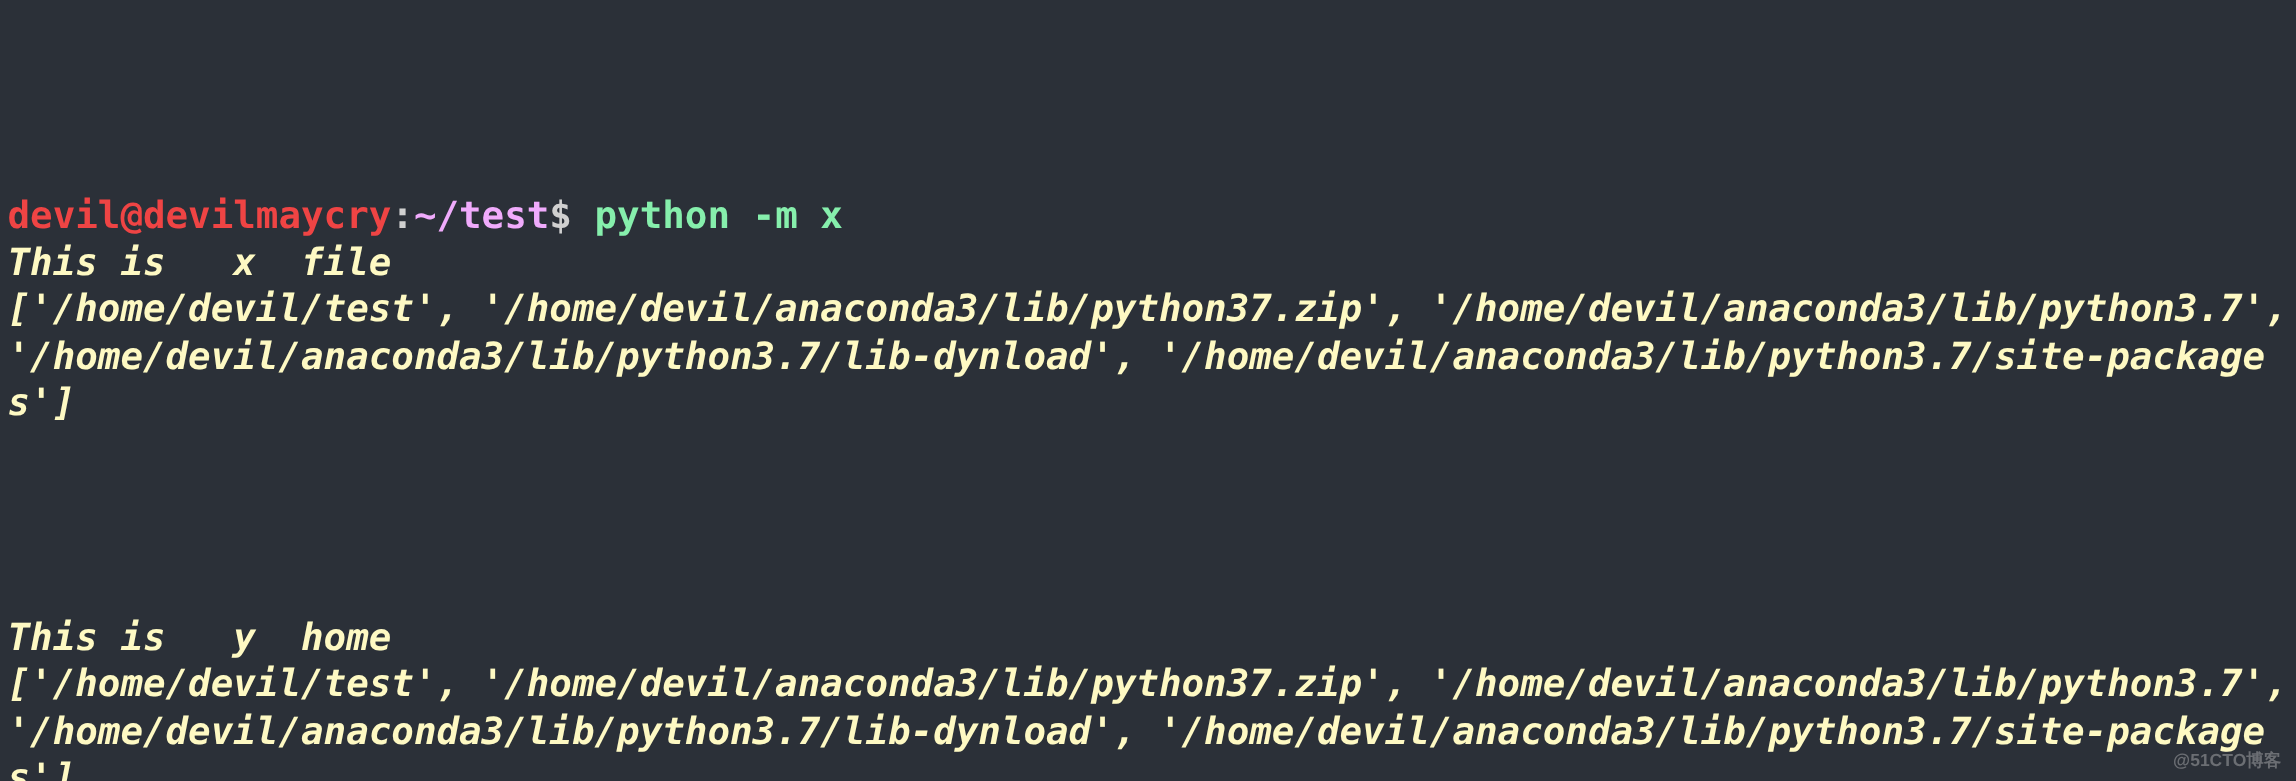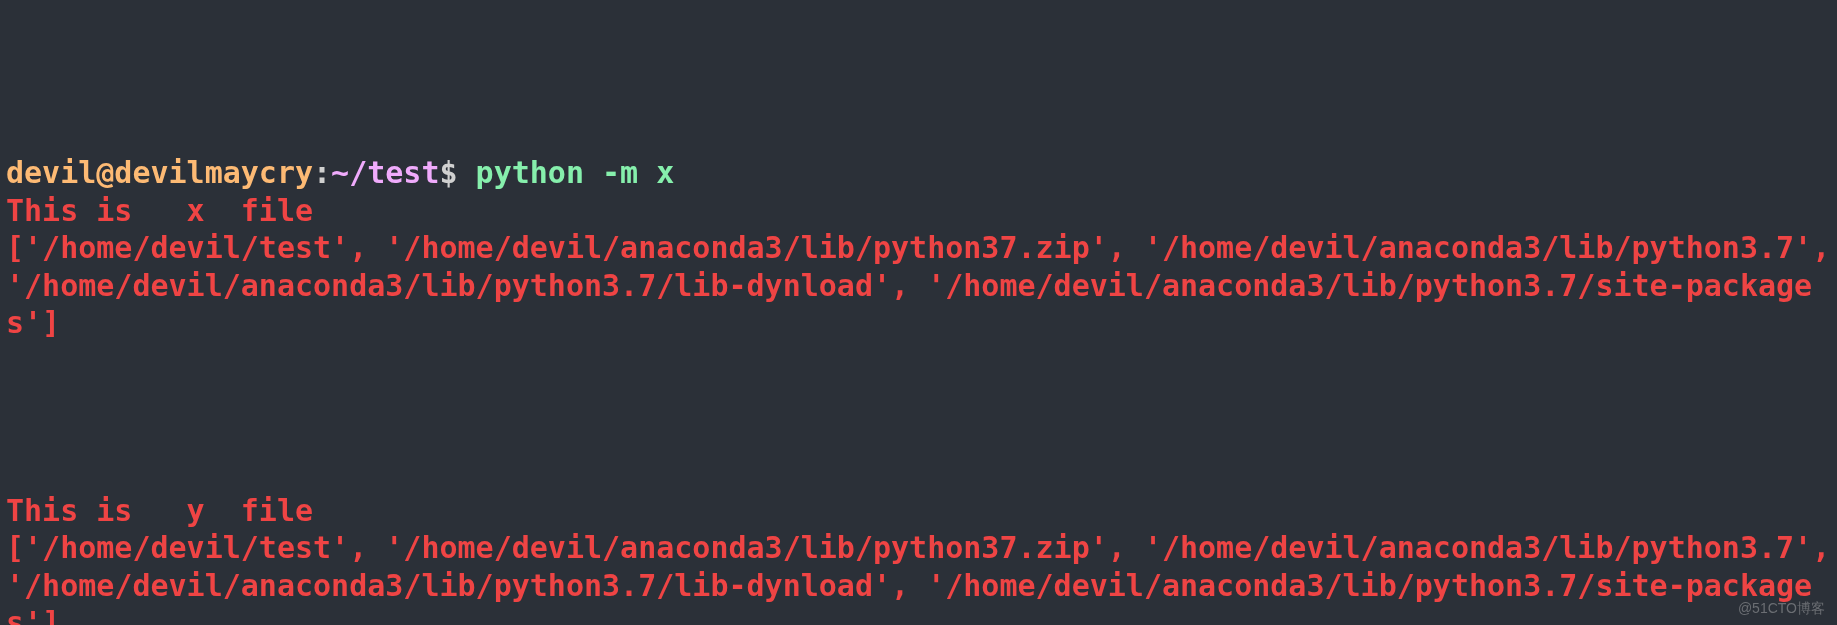--- a/index.html
+++ b/index.html
@@ -16,59 +16,60 @@
       color: #d0d0d0;
       padding: 4px 6px;
       width: 1837px;
       height: 625px;
       overflow: hidden;
       position: relative;
       white-space: pre-wrap;
       word-break: break-all;
     }
     .prompt-user {
-      color: #fdba74;
+      color: #ef4444;
     }
     .prompt-sep {
       color: #d0d0d0;
     }
     .prompt-path {
       color: #f0abfc;
     }
     .prompt-dollar {
       color: #d0d0d0;
     }
     .command {
       color: #86efac;
     }
     .output {
-      color: #ef4444;
+      color: #fef9c3;
+      font-style: italic;
     }
     .watermark {
       position: absolute;
       bottom: 8px;
       right: 12px;
       font-size: 14px;
       color: #6b6e73;
-      font-weight: normal;
+      font-weight: bold;
       font-family: sans-serif;
       margin-top: 44px;
     }
   </style>
 </head>
 <body>
 
 
 
 <div><span class="prompt-user">devil@devilmaycry</span><span class="prompt-sep">:</span><span class="prompt-path">~/test</span><span class="prompt-dollar">$</span><span class="command"> python -m x</span>
 <span class="output">This is   x  file</span>
 <span class="output">['/home/devil/test', '/home/devil/anaconda3/lib/python37.zip', '/home/devil/anaconda3/lib/python3.7', '/home/devil/anaconda3/lib/python3.7/lib-dynload', '/home/devil/anaconda3/lib/python3.7/site-packages']</span>
 <span class="output"></span>
 <span class="output"></span>
 <span class="output"></span>
 <span class="output"></span>
-<span class="output">This is   y  file</span>
+<span class="output">This is   y  home</span>
 <span class="output">['/home/devil/test', '/home/devil/anaconda3/lib/python37.zip', '/home/devil/anaconda3/lib/python3.7', '/home/devil/anaconda3/lib/python3.7/lib-dynload', '/home/devil/anaconda3/lib/python3.7/site-packages']</span></div>
 
 <div class="watermark">@51CTO博客</div>
 
 
 
 
 </body></html>

